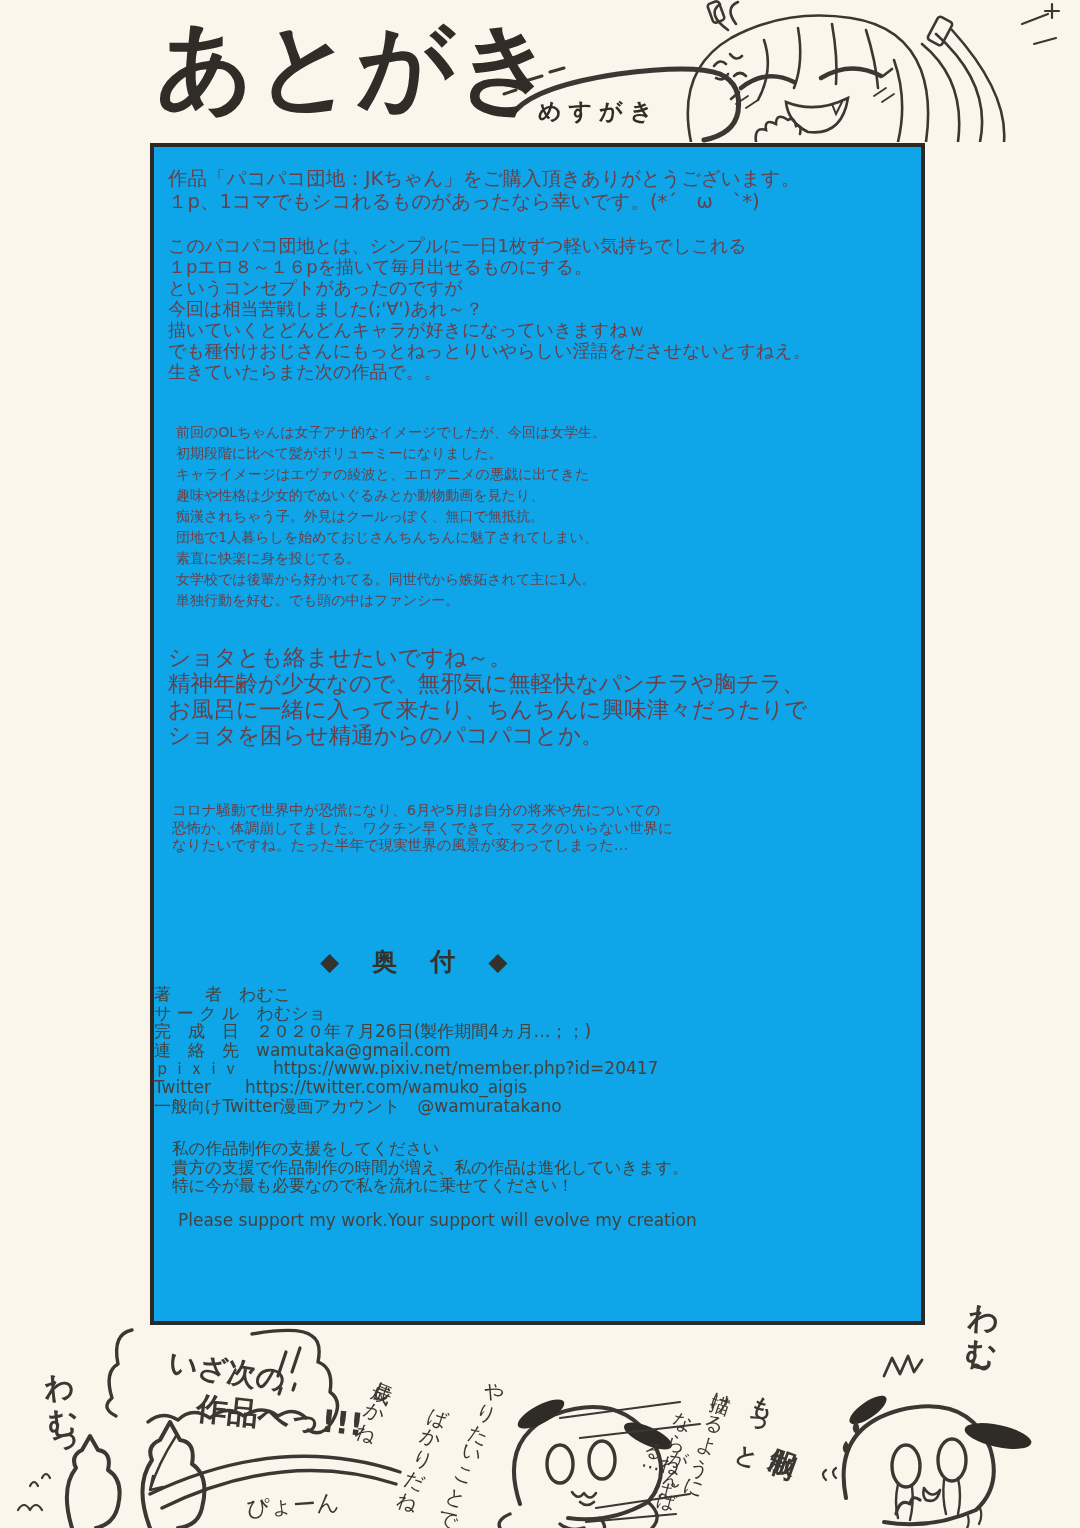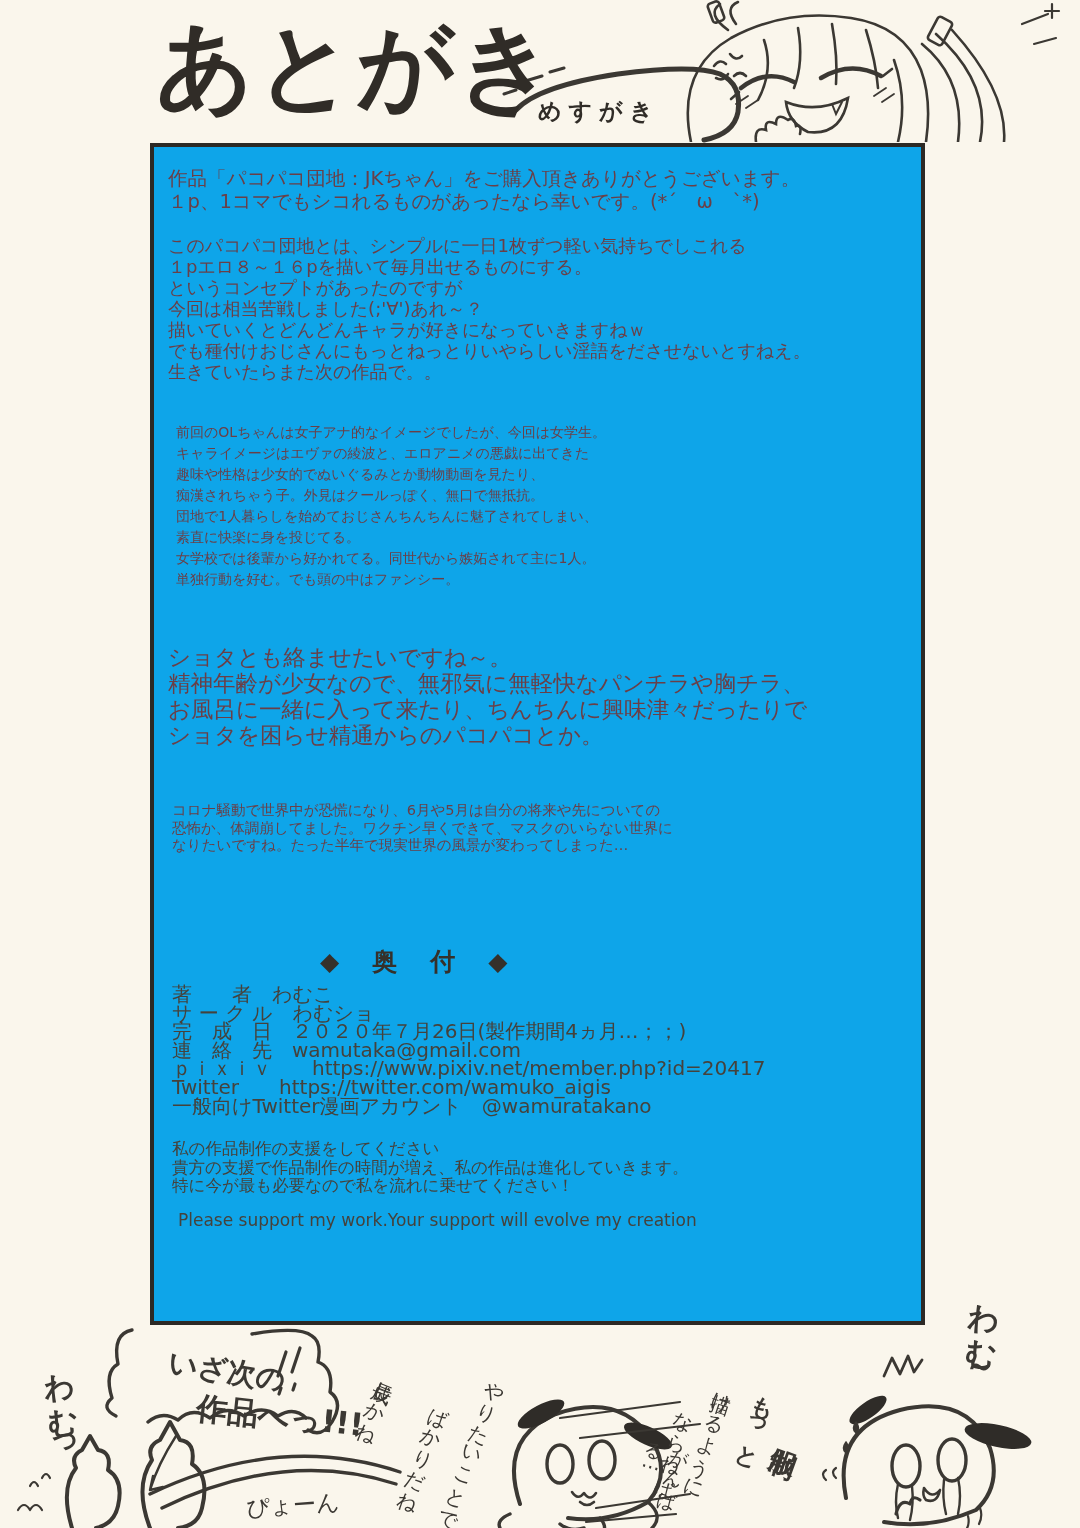--- a/index.html
+++ b/index.html
@@ -28,21 +28,21 @@
   .blk{position:absolute;}
   .ln{white-space:pre;}
   .p1{left:14px;top:20px;font-size:19.5px;line-height:23px;}
   .p2{left:14px;top:88px;font-size:18px;line-height:21px;}
   .p3{left:14px;top:275px;font-size:14px;line-height:21px;margin-left:8px;}
   .p4{left:14px;top:497px;font-size:22.5px;line-height:26px;}
   .p5{left:18px;top:643px;font-size:14.5px;line-height:17.5px;margin-top:12px;}
   .p6{left:20px;top:713px;font-size:22px;line-height:25px;}
   .gray{color:#45423c;}
   .colo-title{left:166px;top:798px;font-size:25px;letter-spacing:4px;color:#35312b;font-weight:700;}
-  .colophon{left:18px;top:838px;font-size:20px;line-height:18.6px;}
+  .colophon{left:0;top:838px;font-size:17px;line-height:18.6px;}
   .support{left:18px;top:993px;font-size:16.5px;line-height:18.5px;}
   .support-en{left:24px;top:1063px;font-size:17px;}
   .links{left:24px;top:1100px;font-size:16.5px;line-height:17.6px;}
   
   .doodle-text{color:#3b3833;z-index:5;}
   .vtext{writing-mode:vertical-rl;text-orientation:upright;}
   .wamu-left{left:40px;top:1352px;font-size:30px;font-weight:700;transform:rotate(-6deg);}
   .shout1{left:168px;top:1352px;font-size:29px;font-weight:700;transform:rotate(9deg);}
   .shout2{left:196px;top:1396px;font-size:31px;font-weight:700;transform:rotate(6deg);}
   .pyon{left:246px;top:1490px;font-size:23px;transform:rotate(-4deg);}
@@ -106,20 +106,21 @@
     <div class="ln">１pエロ８～１６pを描いて毎月出せるものにする。</div>
     <div class="ln">というコンセプトがあったのですが</div>
     <div class="ln">今回は相当苦戦しました(;'∀')あれ～？</div>
     <div class="ln">描いていくとどんどんキャラが好きになっていきますねｗ</div>
     <div class="ln">でも種付けおじさんにもっとねっとりいやらしい淫語をださせないとすねえ。</div>
     <div class="ln">生きていたらまた次の作品で。。</div>
   </div>
 
   <div class="blk p3">
     <div class="ln">前回のOLちゃんは女子アナ的なイメージでしたが、今回は女学生。</div>
+    <div class="ln">初期段階に比べて髪がボリューミーになりました。</div>
     <div class="ln">キャライメージはエヴァの綾波と、エロアニメの悪戯に出てきた</div>
     <div class="ln">趣味や性格は少女的でぬいぐるみとか動物動画を見たり、</div>
     <div class="ln">痴漢されちゃう子。外見はクールっぽく、無口で無抵抗。</div>
     <div class="ln">団地で1人暮らしを始めておじさんちんちんに魅了されてしまい、</div>
     <div class="ln">素直に快楽に身を投じてる。</div>
     <div class="ln">女学校では後輩から好かれてる。同世代から嫉妬されて主に1人。</div>
     <div class="ln">単独行動を好む。でも頭の中はファンシー。</div>
   </div>
 
   <div class="blk p4">

